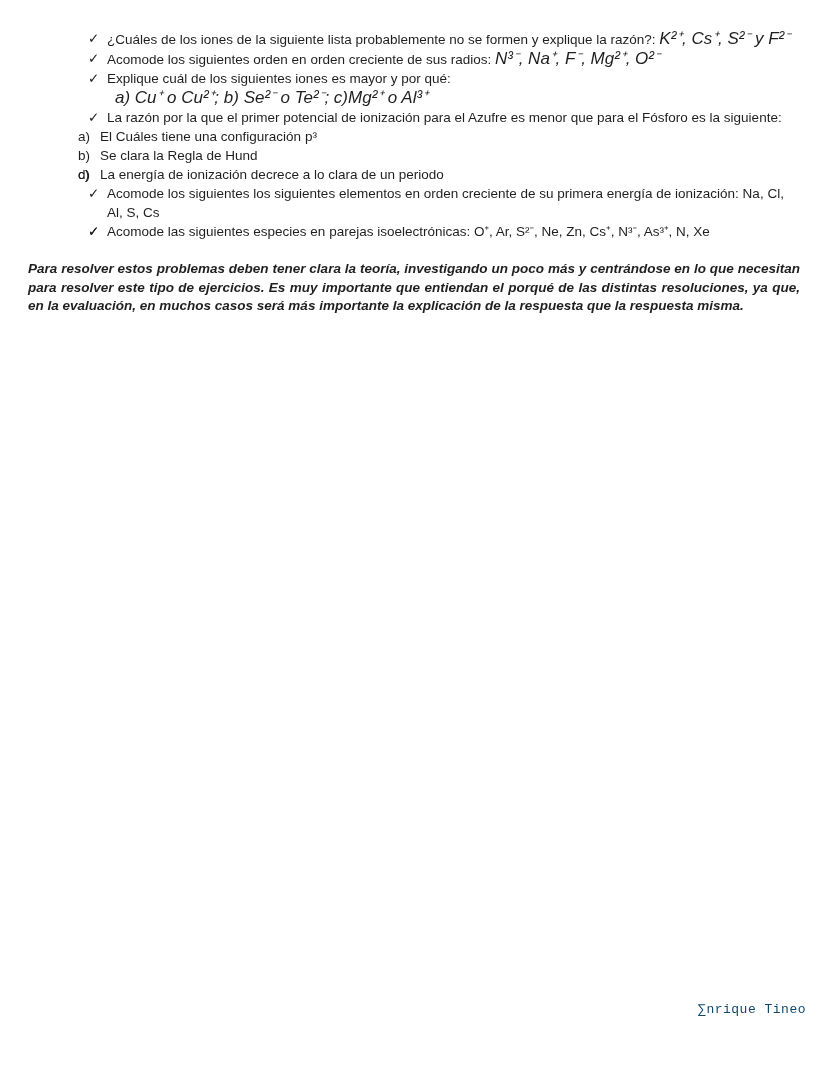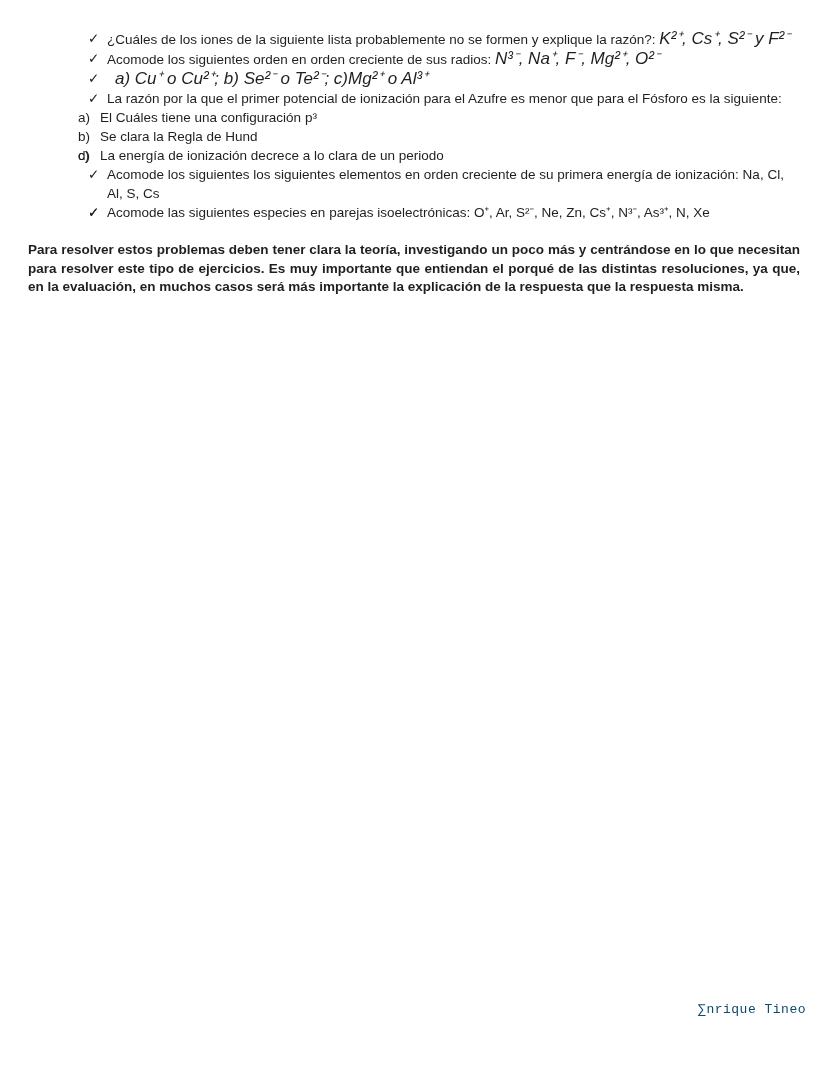--- a/index.html
+++ b/index.html
@@ -50,20 +50,21 @@
   .math {
     font-family: Liberation Sans, sans-serif;
     font-style: italic;
     font-size: 17px;
   }
   .closing {
     margin: 19px 28px 0 28px;
     font-weight: bold;
     text-align: justify;
     line-height: 18.5px;
+    font-style: italic;
   }
   .signature {
     position: absolute;
     top: 1002px;
     right: 22px;
     font-family: "Liberation Mono", monospace;
     font-size: 13px;
     letter-spacing: 0.5px;
     color: #0c4a6e;
   }
@@ -79,20 +80,21 @@
       <span>¿Cuáles de los iones de la siguiente lista probablemente no se formen y explique la razón?: </span><span class="math">K²⁺, Cs⁺, S²⁻ y F²⁻</span>
     </div>
 
     <div class="item check">
       <span class="marker">✓</span>
       <span>Acomode los siguientes orden en orden creciente de sus radios: </span><span class="math">N³⁻, Na⁺, F⁻, Mg²⁺, O²⁻</span>
     </div>
 
     <div class="item check">
       <span class="marker">✓</span>
+      <span>Explique cuál de los siguientes iones es mayor y por qué:</span>
     </div>
 
     <div class="item mathline">
       <span class="math">a) Cu⁺ o Cu²⁺;  b) Se²⁻ o Te²⁻; c)Mg²⁺ o Al³⁺</span>
     </div>
 
     <div class="item check">
       <span class="marker">✓</span>
       <span>La razón por la que el primer potencial de ionización para el Azufre es menor que para el Fósforo es la siguiente:</span>
     </div>

